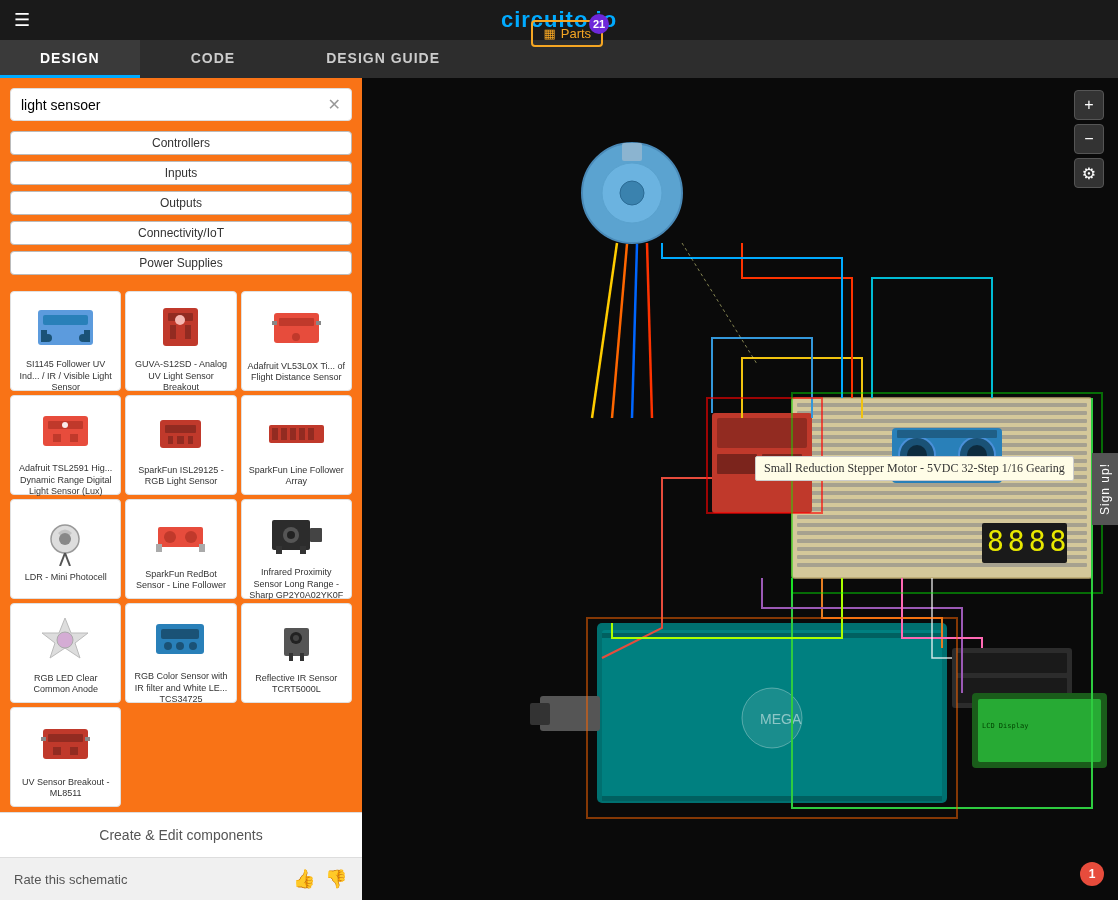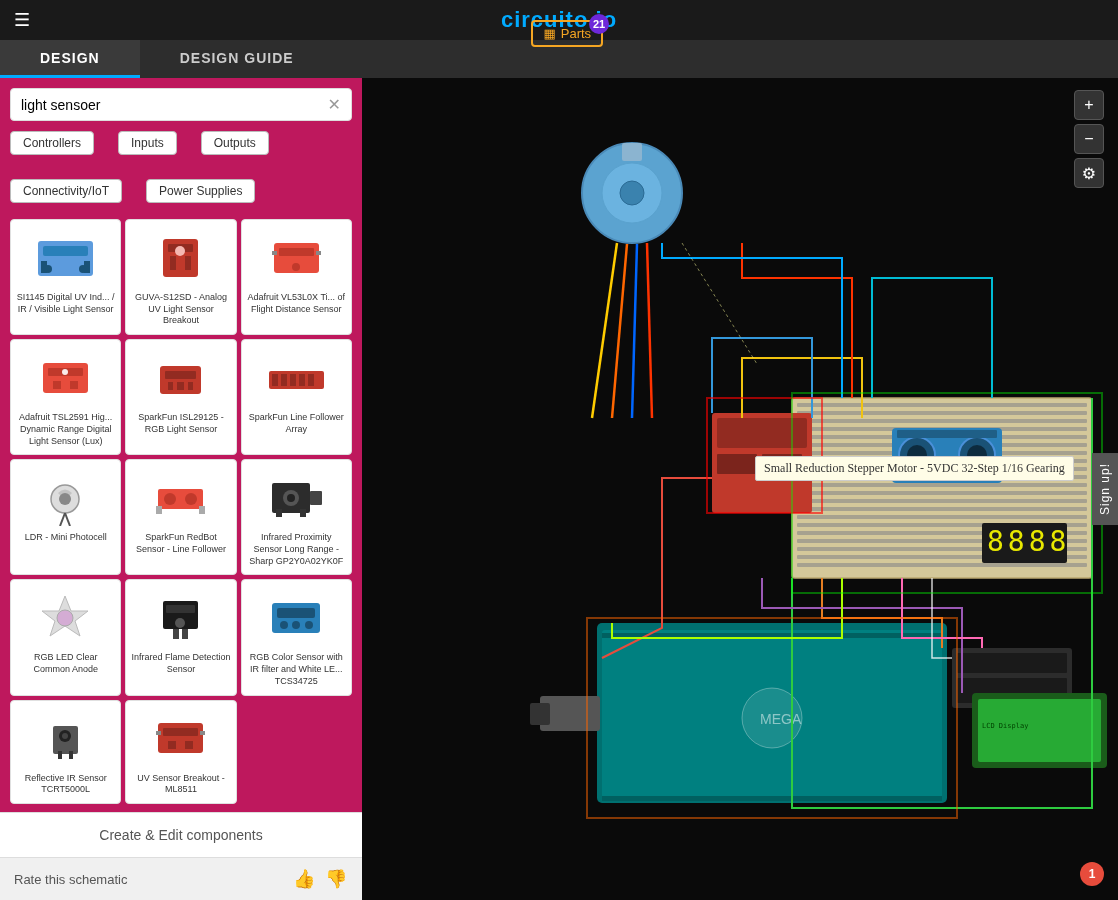--- a/index.html
+++ b/index.html
@@ -56,20 +56,21 @@
       position: absolute;
       top: -8px;
       right: -8px;
     }
 
     
     #nav {
       display: flex;
       background: #2d2d2d;
       height: 38px;
+      gap: 11px;
     }
     .nav-tab {
       padding: 0 40px;
       display: flex;
       align-items: center;
       color: #ccc;
       font-size: 14px;
       font-weight: bold;
       cursor: pointer;
       border-bottom: 3px solid transparent;
@@ -83,21 +84,21 @@
 
     
     #main {
       display: flex;
       height: calc(900px - 78px);
     }
 
     
     #sidebar {
       width: 362px;
-      background: #be185d;
+      background: #f97316;
       display: flex;
       flex-direction: column;
       overflow: hidden;
       flex-shrink: 0;
     }
 
     
     .search-bar {
       display: flex;
       align-items: center;
@@ -113,22 +114,23 @@
       outline: none;
       font-size: 14px;
       background: transparent;
     }
     .search-bar .clear-icon { color: #999; cursor: pointer; font-size: 16px; }
 
     
     .filter-row {
       display: flex;
       flex-wrap: wrap;
-      gap: 24px;
+      gap: 6px;
       padding: 0 10px 8px;
+      flex-direction: column;
     }
     .filter-btn {
       background: white;
       border: 1px solid #bbb;
       border-radius: 4px;
       padding: 4px 12px;
       font-size: 12px;
       cursor: pointer;
       color: #333;
     }
@@ -306,20 +308,21 @@
     <button class="parts-btn">
       <span>▦</span>
       <span>Parts</span>
       <span class="parts-badge">21</span>
     </button>
   </div>
 </div>
 
 <div id="nav">
   <div class="nav-tab active">DESIGN</div>
+  <div class="nav-tab">CODE</div>
   <div class="nav-tab">DESIGN GUIDE</div>
 </div>
 
 <div id="main">
 
   <div id="sidebar">
 
     <div class="search-bar">
       <input type="text" value="light sensoer" style="">
       <span class="clear-icon">✕</span>
@@ -339,21 +342,21 @@
         <div class="component-img">
           <svg class="comp-svg" viewBox="0 0 65 55">
             <rect x="5" y="10" width="55" height="35" rx="3" fill="#4a90d9" opacity="0.9"></rect>
             <rect x="10" y="15" width="45" height="10" rx="2" fill="#2980b9"></rect>
             <circle cx="15" cy="38" r="4" fill="#1a5276"></circle>
             <circle cx="50" cy="38" r="4" fill="#1a5276"></circle>
             <rect x="8" y="30" width="6" height="12" fill="#1a5276"></rect>
             <rect x="51" y="30" width="6" height="12" fill="#1a5276"></rect>
           </svg>
         </div>
-        <span class="component-label">SI1145 Digital UV Ind... / IR / Visible Light Sensor</span>
+        <span class="component-label">SI1145 Follower UV Ind... / IR / Visible Light Sensor</span>
       </div>
 
       <div class="component-item">
         <div class="component-img">
           <svg class="comp-svg" viewBox="0 0 65 55">
             <rect x="15" y="8" width="35" height="38" rx="3" fill="#c0392b"></rect>
             <rect x="20" y="13" width="25" height="8" rx="1" fill="#922b21"></rect>
             <rect x="22" y="25" width="6" height="14" fill="#922b21"></rect>
             <rect x="37" y="25" width="6" height="14" fill="#922b21"></rect>
             <circle cx="32" cy="20" r="5" fill="#f5b7b1"></circle>
@@ -460,32 +463,20 @@
         <div class="component-img">
           <svg class="comp-svg" viewBox="0 0 65 55">
             <polygon points="32,5 38,20 55,20 42,30 47,45 32,35 17,45 22,30 9,20 26,20" fill="#ddd" stroke="#bbb" stroke-width="1"></polygon>
             <circle cx="32" cy="27" r="8" fill="rgba(200,100,200,0.4)" stroke="#aaa" stroke-width="1"></circle>
           </svg>
         </div>
         <span class="component-label">RGB LED Clear Common Anode</span>
       </div>
 
 
-      <div class="component-item">
-        <div class="component-img">
-          <svg class="comp-svg" viewBox="0 0 65 55">
-            <rect x="15" y="10" width="35" height="28" rx="2" fill="#1a1a1a"></rect>
-            <rect x="18" y="14" width="29" height="8" rx="1" fill="#333"></rect>
-            <circle cx="32" cy="32" r="5" fill="#555"></circle>
-            <rect x="25" y="38" width="6" height="10" fill="#444"></rect>
-            <rect x="34" y="38" width="6" height="10" fill="#444"></rect>
-          </svg>
-        </div>
-        <span class="component-label">Infrared Flame Detection Sensor</span>
-      </div>
 
       <div class="component-item">
         <div class="component-img">
           <svg class="comp-svg" viewBox="0 0 65 55">
             <rect x="8" y="12" width="48" height="30" rx="3" fill="#2980b9"></rect>
             <rect x="13" y="17" width="38" height="10" rx="2" fill="#1a5276"></rect>
             <circle cx="20" cy="34" r="4" fill="#1a5276"></circle>
             <circle cx="32" cy="34" r="4" fill="#1a5276"></circle>
             <circle cx="45" cy="34" r="4" fill="#1a5276"></circle>
           </svg>

